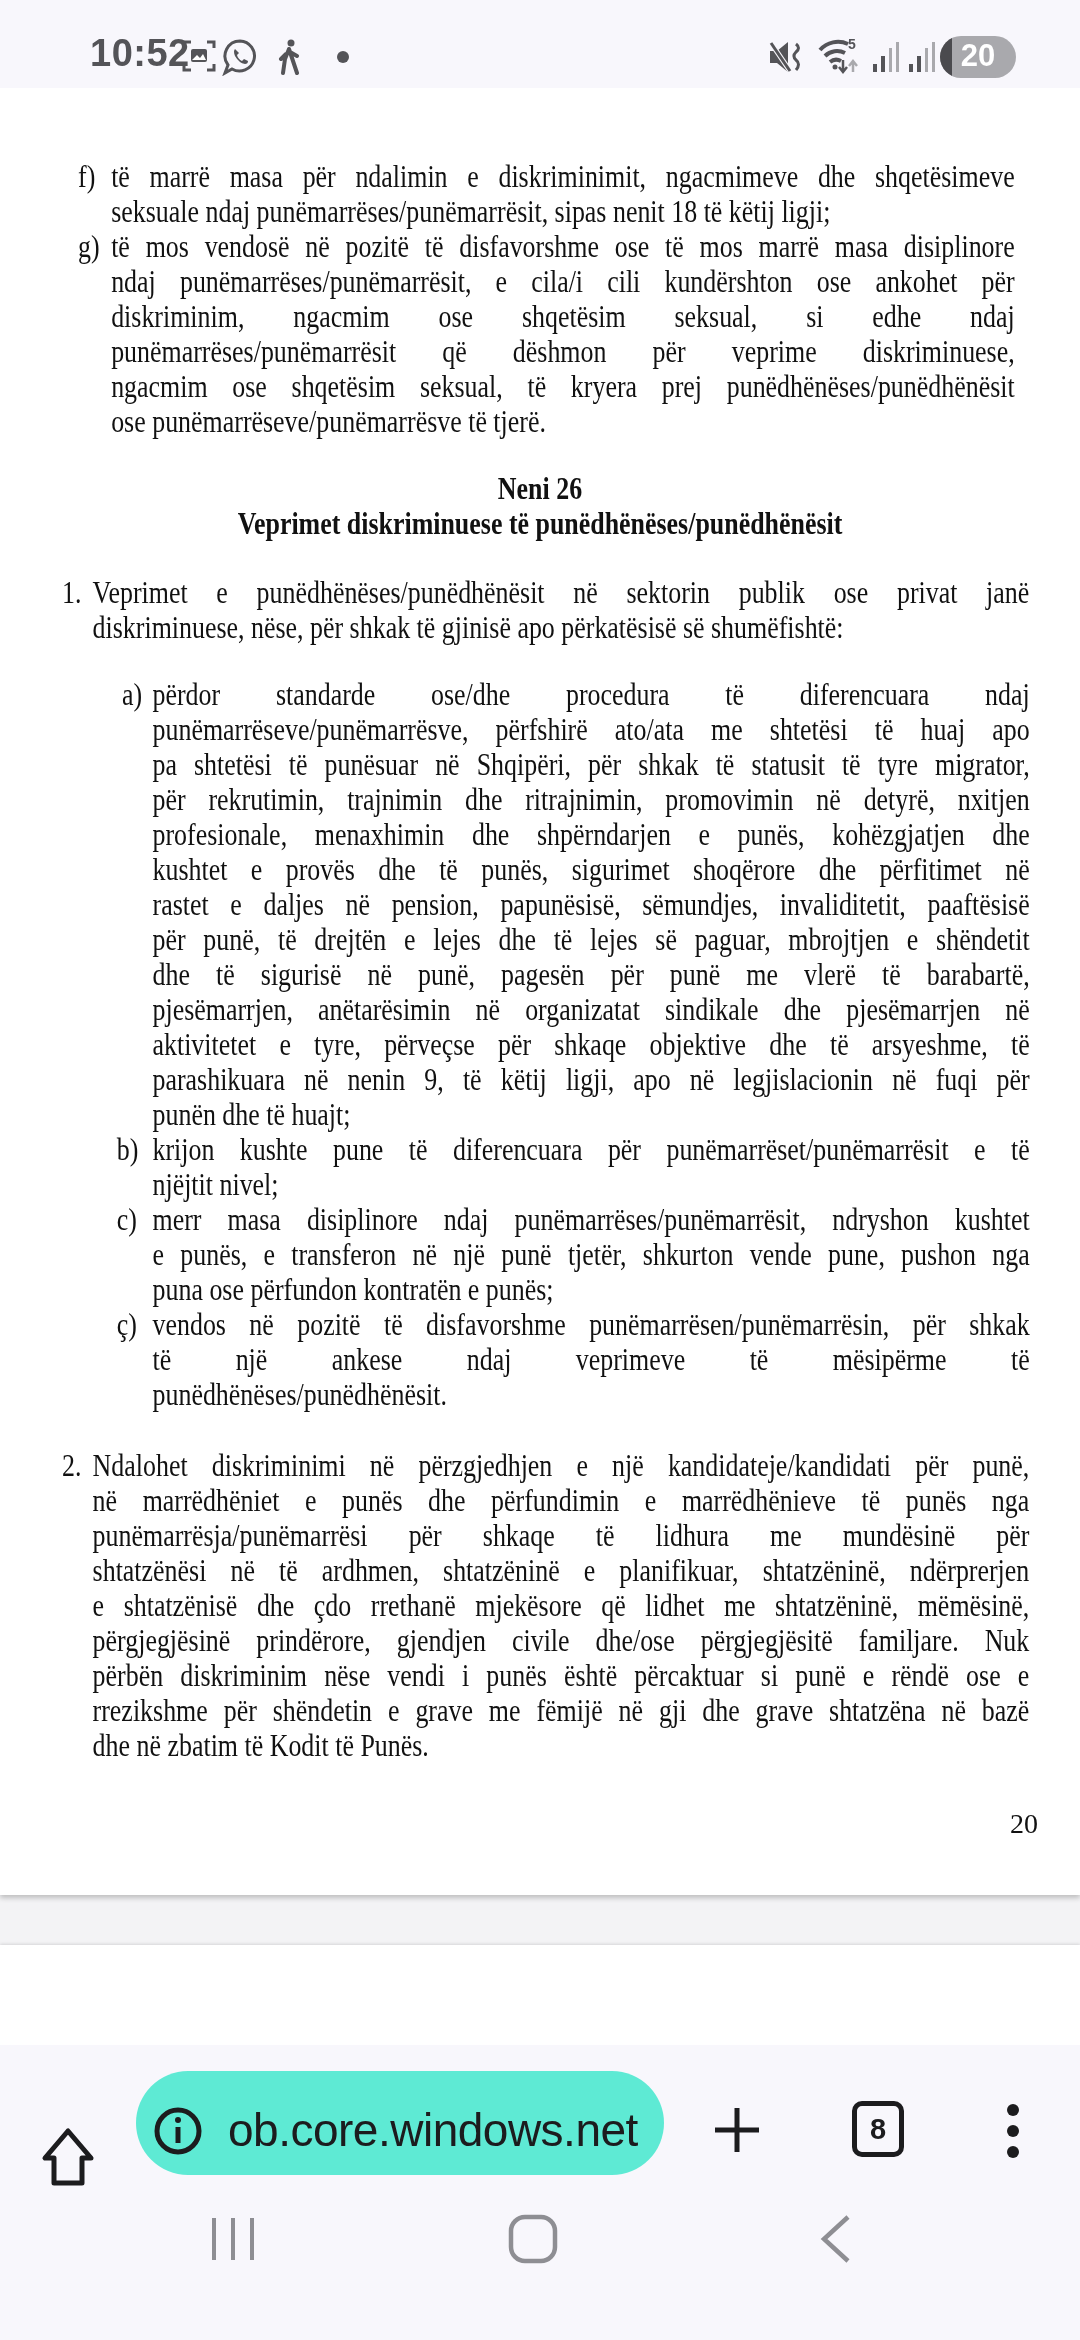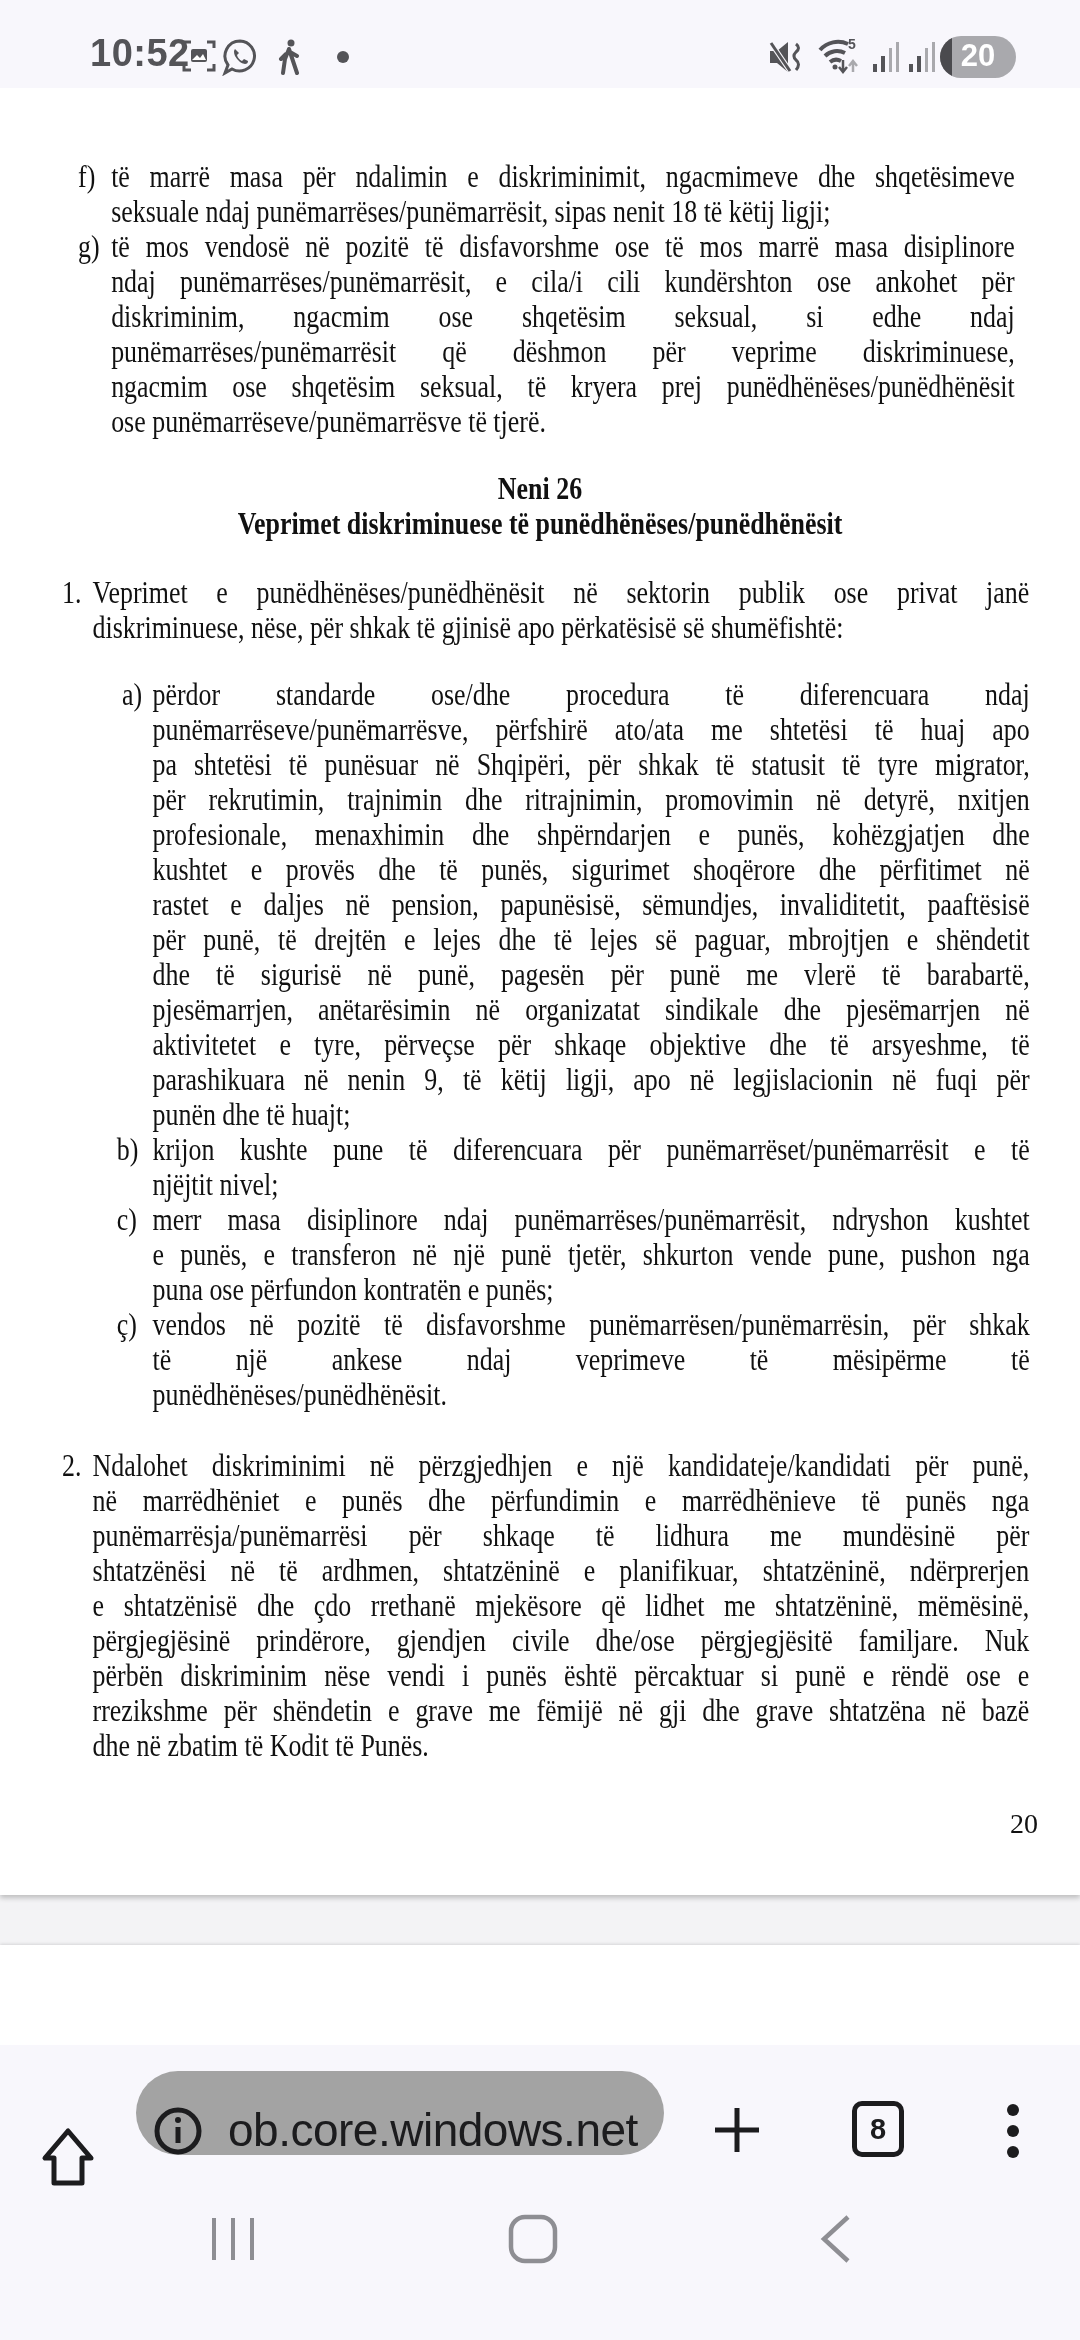--- a/index.html
+++ b/index.html
@@ -17,21 +17,21 @@
   .page2 { top:1857px; height:200px; box-shadow:0 -1px 3px rgba(0,0,0,0.12); }
 
   .doc { position:absolute; font-family:"Liberation Serif", serif; color:#111; font-size:30.5px; line-height:35px; transform-origin:0 0; }
   .line { white-space:nowrap; height:35px; }
   .justify { text-align:justify; text-align-last:justify; white-space:normal; }
   .label { position:absolute; }
   .heading { position:absolute; left:0; width:1080px; text-align:center; font-family:"Liberation Serif", serif; font-weight:bold; font-size:30.5px; color:#111; line-height:35px; }
   .pagenum { position:absolute; right:42px; top:1720px; font-family:"Liberation Serif", serif; font-size:28px; color:#111; }
 
   .toolbar { position:absolute; left:0; top:2045px; width:1080px; height:155px; background:#f8f7fc; }
-  .urlbar { position:absolute; left:136px; top:2071px; width:528px; height:84px; border-radius:58px; background:#a3a3a3; }
+  .urlbar { position:absolute; left:136px; top:2071px; width:528px; height:104px; border-radius:58px; background:#5eead4; }
   .urltext { position:absolute; left:92px; top:32px; font-size:46px; color:#1c1c1e; letter-spacing:-0.5px; }
   .navbar { position:absolute; left:0; top:2200px; width:1080px; height:140px; background:#f8f7fc; }
 </style>
 </head>
 <body>
 
 <div class="statusbar">
   <div class="time">10:52</div>
   <svg class="sicon" style="left:181px;top:38px" width="36" height="36" viewBox="0 0 36 36">
     <path d="M3 10 V4 H10 M26 4 H33 V10 M33 26 V32 H26 M10 32 H3 V26" fill="none" stroke="#545458" stroke-width="3"></path>

